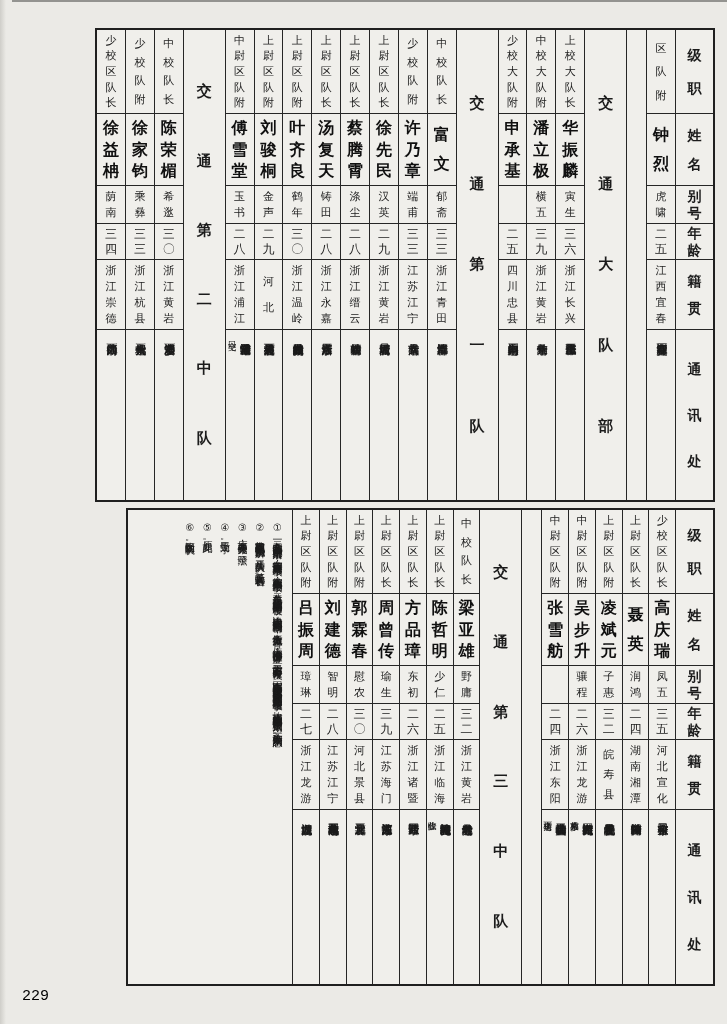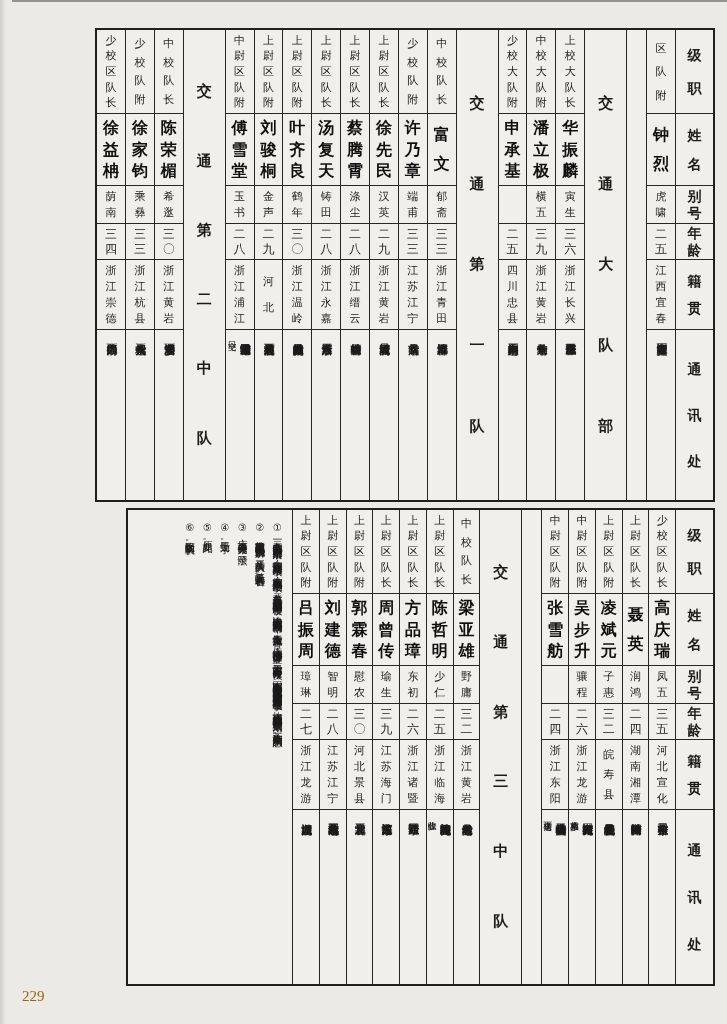--- a/index.html
+++ b/index.html
@@ -48,22 +48,22 @@
 
   .addr-cell{display:flex;justify-content:center;}
   .vflow{writing-mode:vertical-rl;height:100%;padding-top:5px;box-sizing:border-box;}
   .vflow .main{font-size:11px;line-height:1.25;}
   .vflow .inset{font-size:8.5px;line-height:1.2;display:block;}
 
   .notes-box{writing-mode:vertical-rl;height:100%;box-sizing:border-box;
     padding:12px 8px 6px 4px;}
   .note{font-size:10px;line-height:1.45;letter-spacing:.5px;margin-left:3px;}
 
-  .page-number{position:absolute;left:22px;top:988px;font-size:15px;color:#a16207;
-    font-family:Liberation Serif, serif;}
+  .page-number{position:absolute;left:22px;top:988px;font-size:15px;color:#000000;
+    font-family:Liberation Mono, monospace;}
 </style>
 </head>
 <body>
 
 <div class="scan-edge-top"></div>
 <div class="scan-edge-left"></div>
 
 <div class="roster t-top" id="top-table">
     <div class="col col-header">
       <div class="cell r-rank header-cell">

